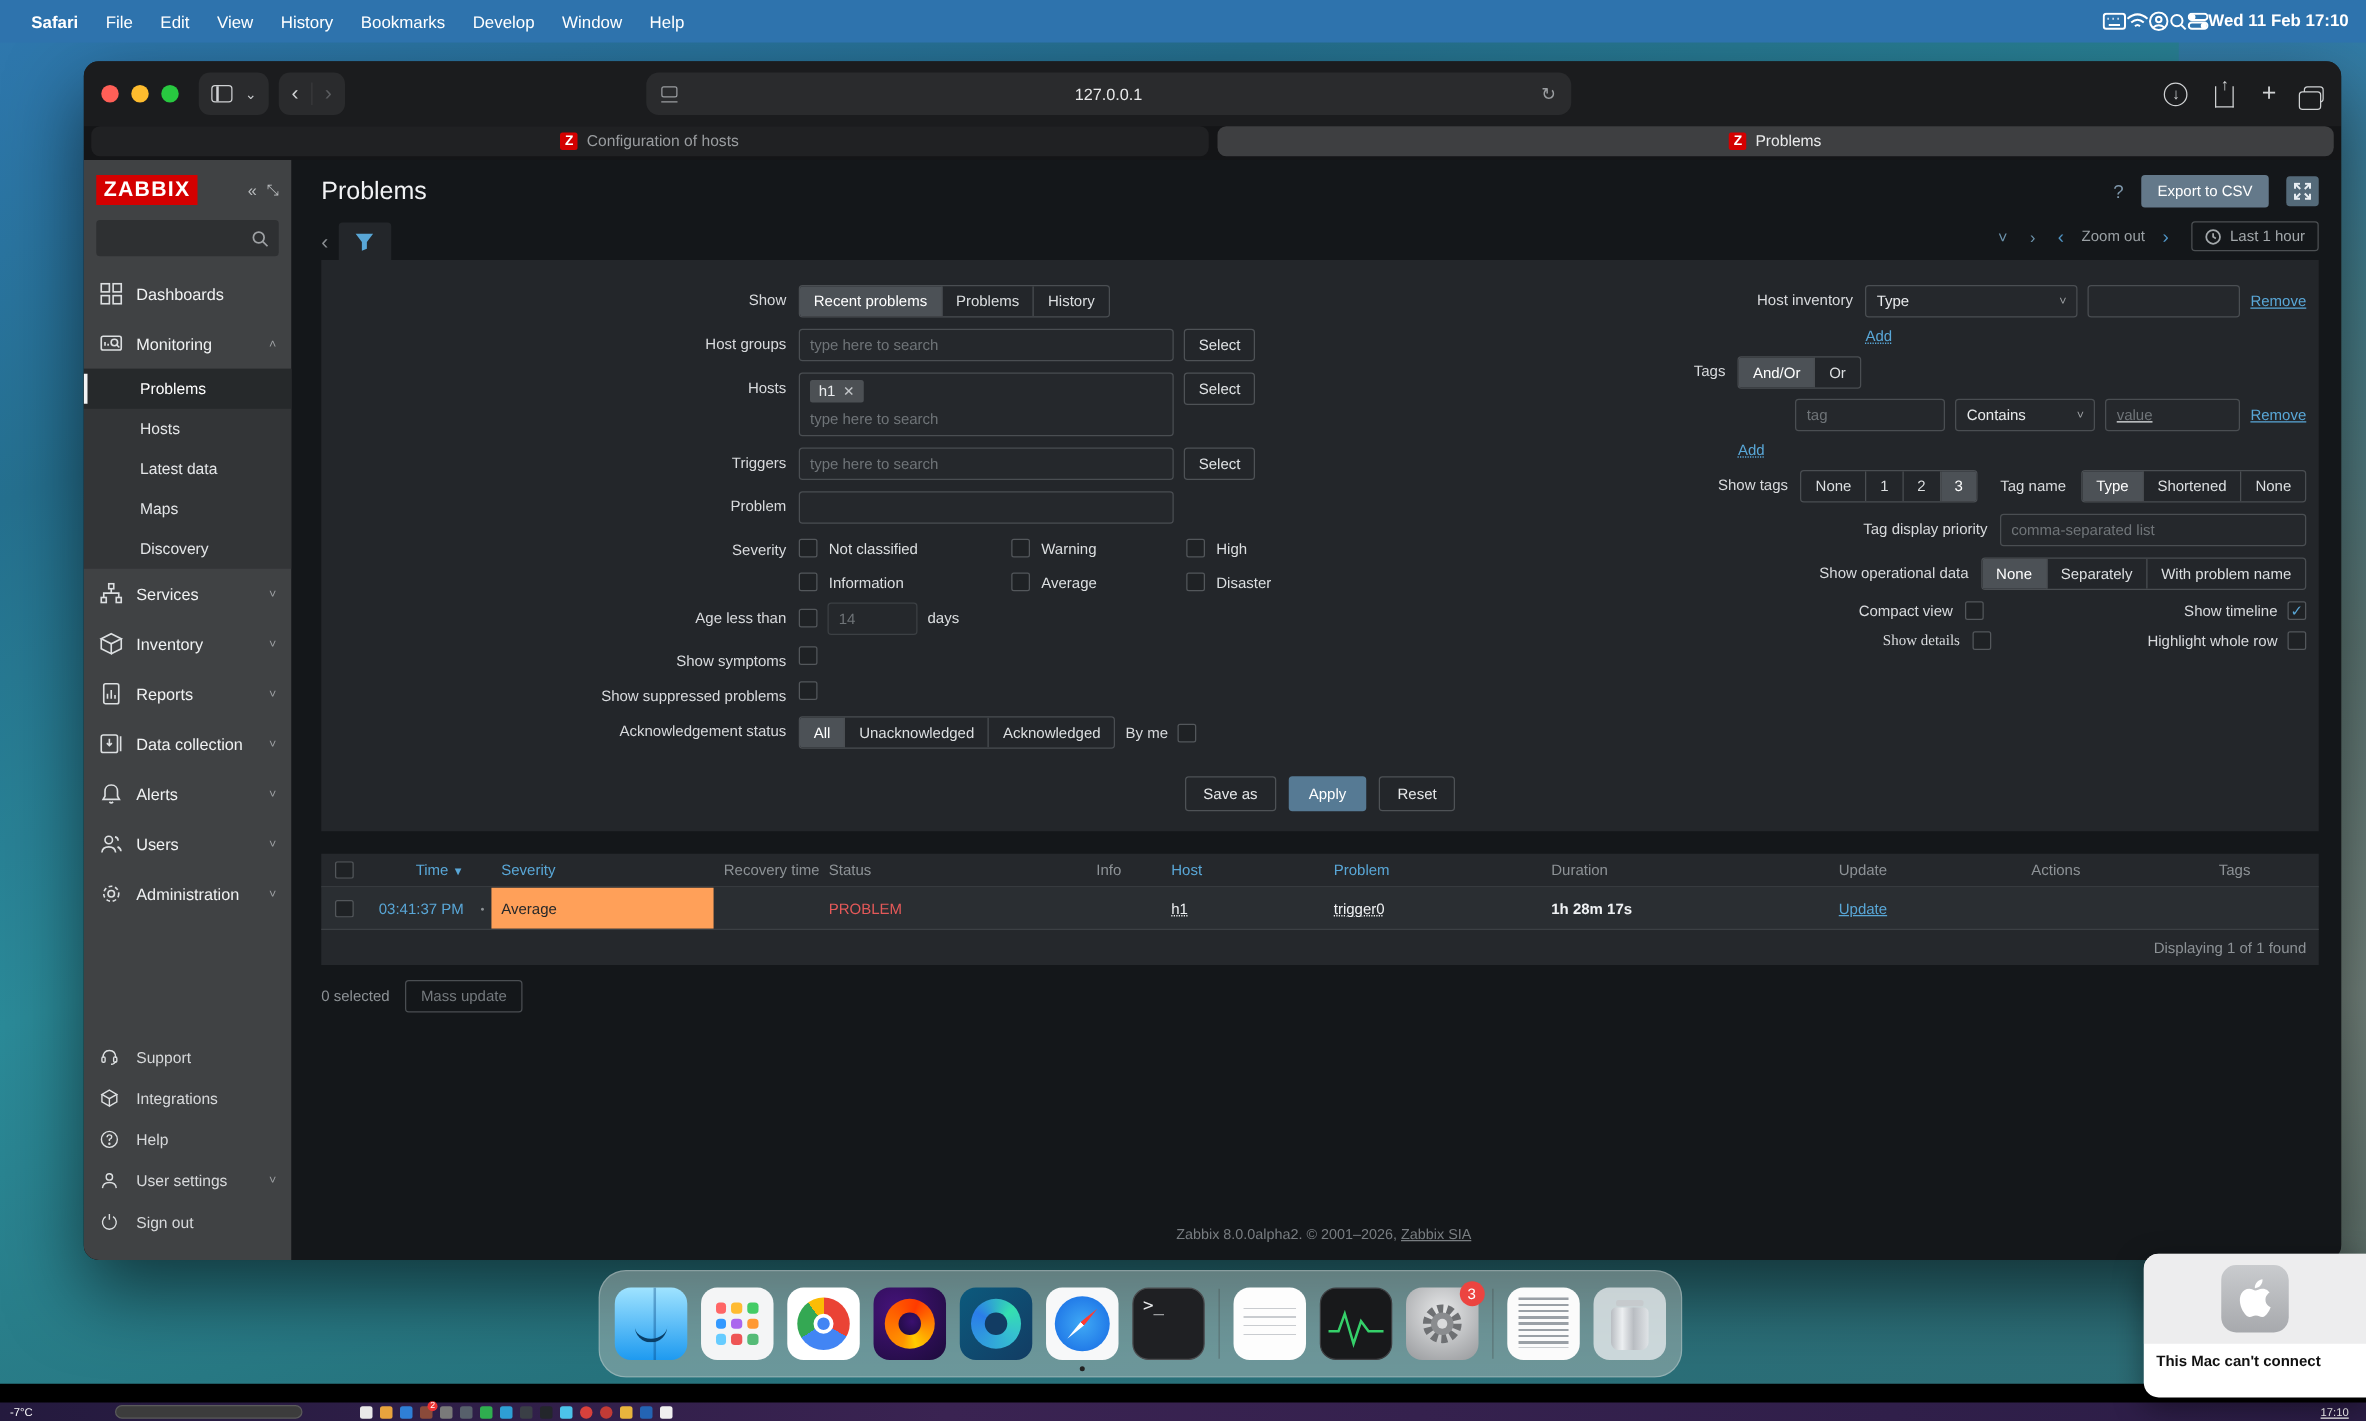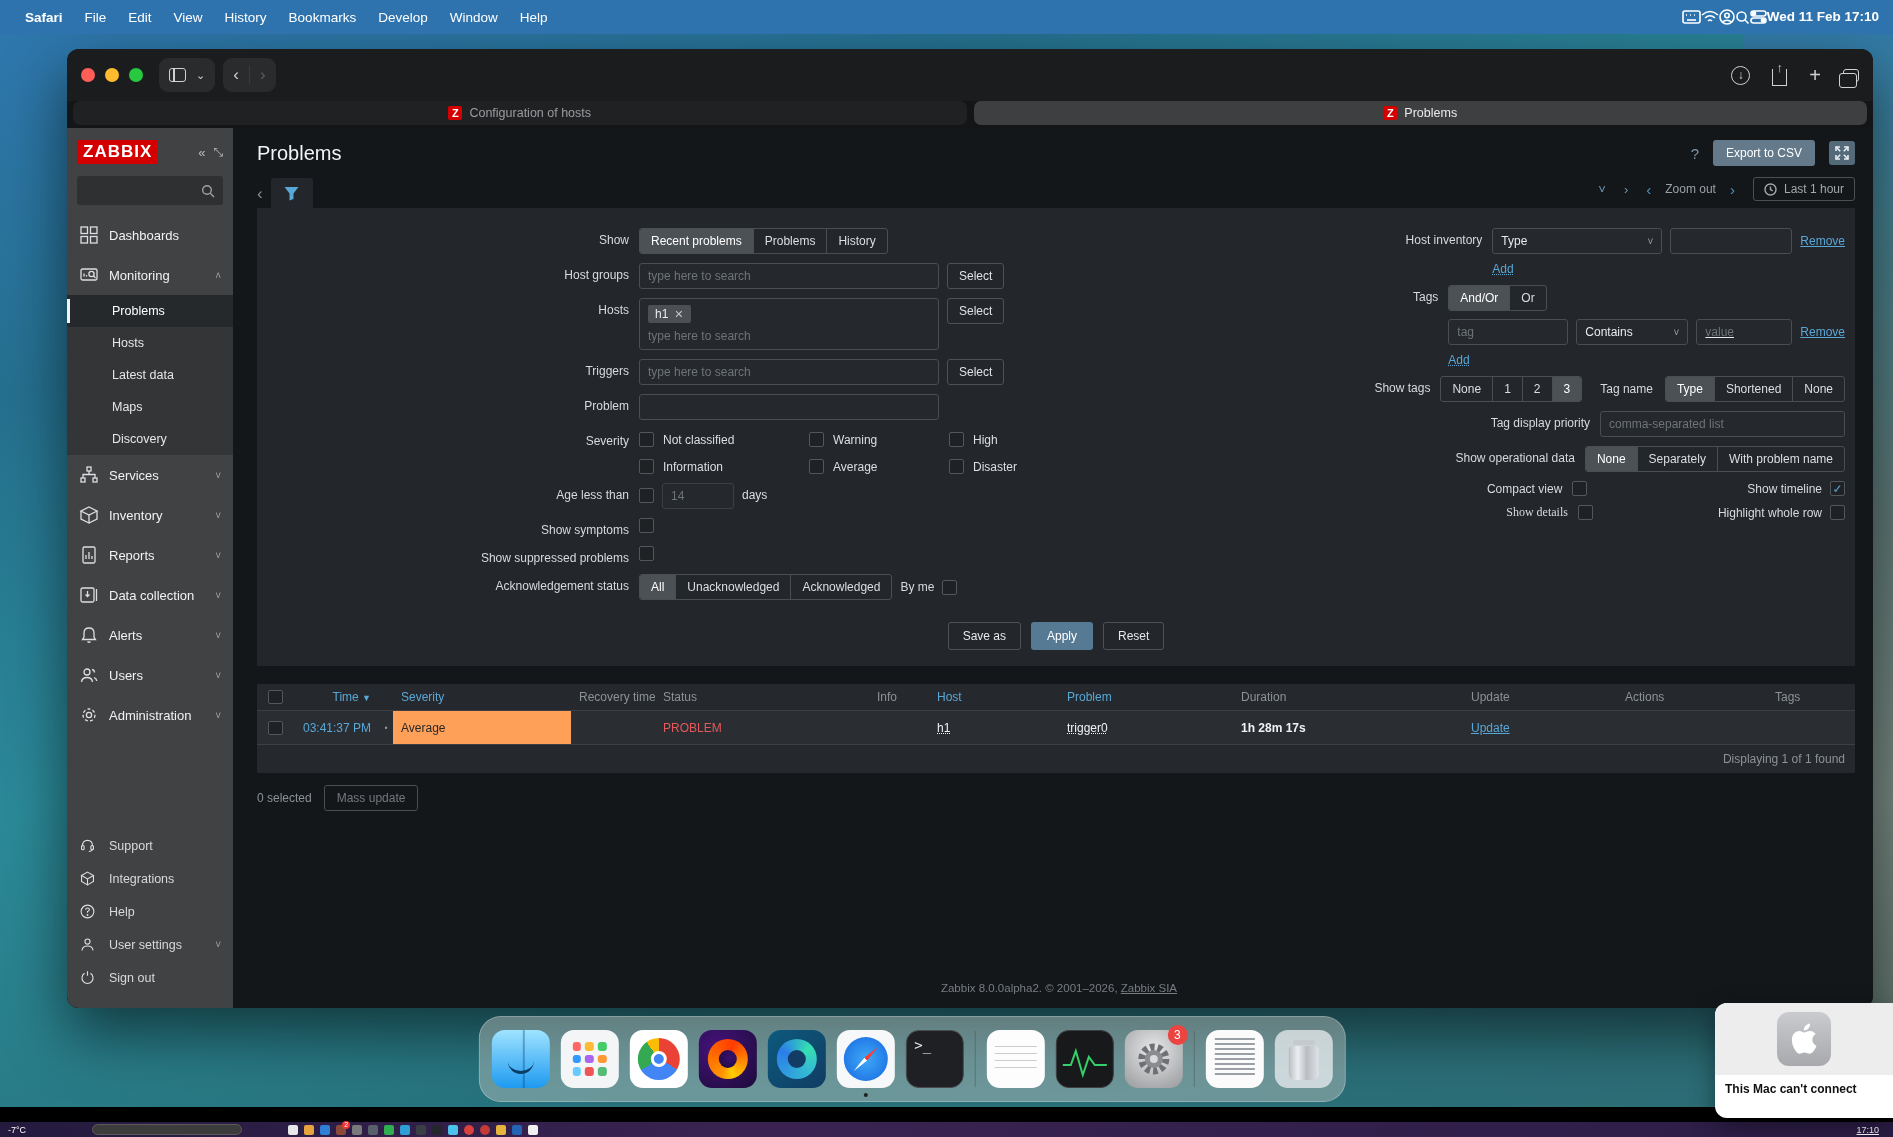--- a/index.html
+++ b/index.html
@@ -313,20 +313,25 @@
         <span class="tb-btn">
             <span class="sidebar-glyph"></span>
           </span>
         <span class="tb-btn" style="font-size:11px;">⌄</span>
       </div>
       <div class="tb-group">
         <span class="tb-btn">‹</span>
         <span style="width:1px;height:18px;background:#3a3b3d;"></span>
         <span class="tb-btn dim">›</span>
       </div>
+      <div id="urlbar">
+        <span class="reader-glyph"></span>
+        <span id="url-text">127.0.0.1</span>
+        <span style="margin-left:auto;color:#9a9da0;font-size:14px;">↻</span>
+      </div>
       <div id="toolbar-right">
         <span class="dl-circle">↓</span>
         <span class="share-glyph"></span>
         <span style="font-size:20px;">+</span>
         <span class="tabs-glyph"></span>
       </div>
     </div>
 
     <div id="tabbar">
       <div class="tab inactive">
@@ -660,26 +665,26 @@
                 </div>
               </div>
               <div class="frow">
                 <span class="flabel-r">Tags</span>
                 <div class="stack">
                   <div class="seg" style="align-self:flex-start;">
                     <button class="seg-btn sel">And/Or</button>
                     <button class="seg-btn">Or</button>
                   </div>
                   <div class="fctl" style="align-items:center;">
-                    <input class="zinput" style="width: 120px;" placeholder="tag">
+                    <input class="zinput" style="width: 120px; margin-left: 46px;" placeholder="tag">
                     <div class="zselect" style="width:112px;">
                       <span>Contains</span>
                         <span class="car">˅</span>
                     </div>
-                    <input class="zinput" style="width: 96px; text-decoration: underline;" placeholder="value">
+                    <input class="zinput" style="width: 108px; text-decoration: underline;" placeholder="value">
                     <a class="link">Remove</a>
                   </div>
                   <a class="add-link">Add</a>
                 </div>
               </div>
               <div class="frow">
                 <span class="flabel-r">Show tags</span>
                 <div class="fctl" style="align-items:center;">
                   <div class="seg">
                     <button class="seg-btn">None</button>

